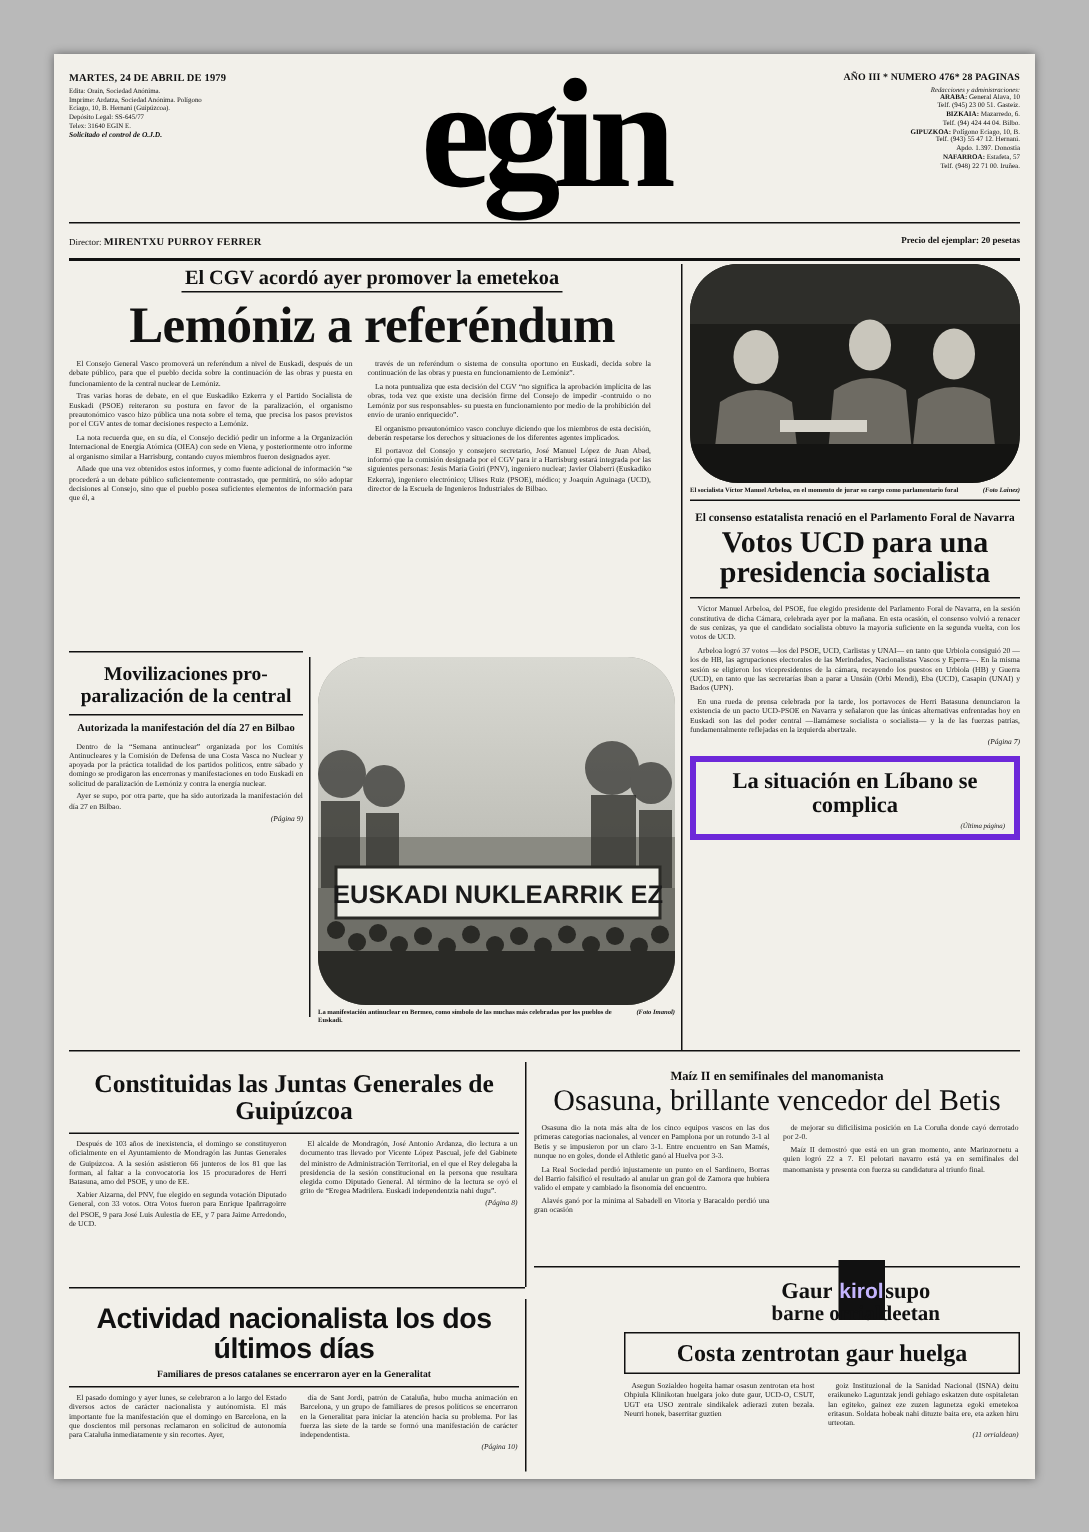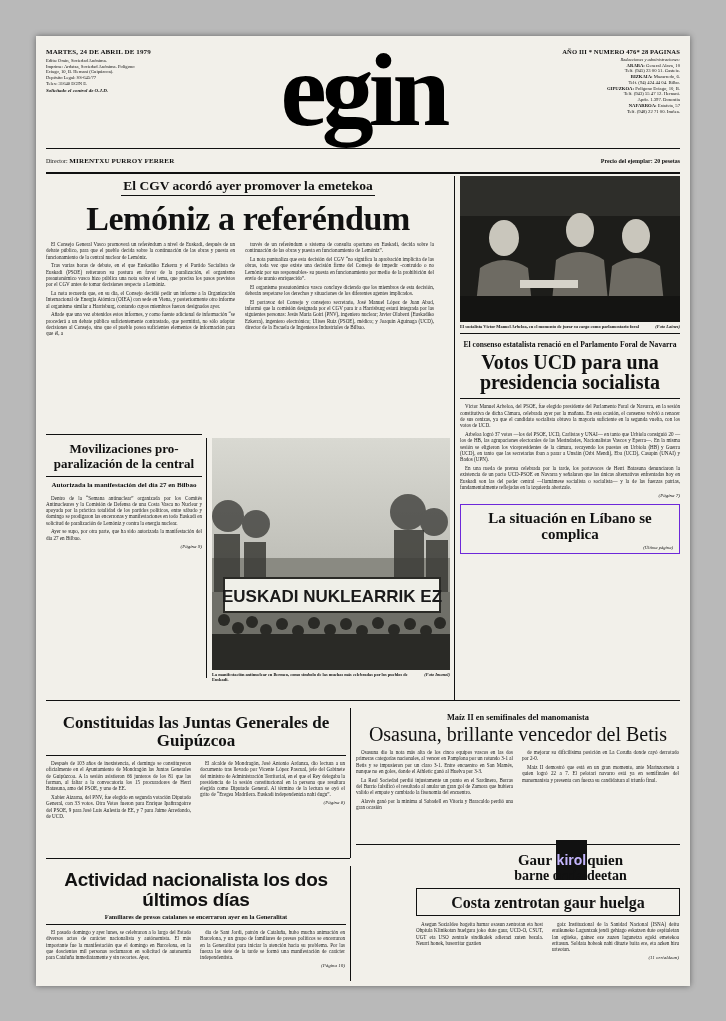--- a/index.html
+++ b/index.html
@@ -84,35 +84,35 @@
   #midleft h2{
     margin:4px 0 5px 0;text-align:center;font-weight:bold;
     font-size:13px;line-height:14.5px;
   }
   #midleft .sub{
     text-align:center;font-weight:bold;font-size:7px;line-height:8.5px;
     margin-bottom:5px;
   }
 
   
-  .photo{background:#9a9a92;position:relative;overflow:hidden;}
+  .photo{background:#9a9a92;position:relative;overflow:hidden;border-radius:32px;}
   .cap{font-size:4.4px;line-height:5.4px;font-weight:bold;margin-top:2px;}
   .cap .credit{float:right;font-weight:bold;font-style:italic;}
 
   
   #rcol{position:absolute;left:414px;top:0;width:220px;}
   #rcol h2.sub{
     text-align:center;font-weight:bold;font-size:7.6px;line-height:9px;margin:6px 0 3px 0;
   }
   #rcol h1{
     margin:2px 0 6px 0;text-align:center;font-weight:bold;
     font-size:20px;line-height:20px;
   }
   .libano{
-    border:1px solid #6d28d9;margin-top:6px;padding:5px 6px 3px 6px;text-align:center;
+    border:4px solid #6d28d9;margin-top:6px;padding:5px 6px 3px 6px;text-align:center;
   }
   .libano .t{font-weight:bold;font-size:15px;line-height:16px;}
   .libano .p{font-size:4.6px;font-style:italic;text-align:right;margin-top:3px;}
 
   
   #juntas{position:absolute;left:0;top:532px;width:300px;}
   #juntas h1{margin:6px 0 5px 0;text-align:center;font-weight:bold;font-size:17px;line-height:18px;}
   #juntas .cols{display:flex;gap:9px;}
   #juntas .cols .c{width:145px;}
 
@@ -390,21 +390,21 @@
           </div>
           <div class="c body-col">
             <p>día de Sant Jordi, patrón de Cataluña, hubo mucha animación en Barcelona, y un grupo de familiares de presos políticos se encerraron en la Generalitat para iniciar la atención hacia su problema. Por las fuerza las siete de la tarde se formó una manifestación de carácter independentista.</p>
             <div class="pageref">(Página 10)</div>
           </div>
         </div>
       </div>
 
       <div id="kirol">
         <div class="l1">
-          <span>Gaur </span><span class="hl">kirol</span><span>quien</span>
+          <span>Gaur </span><span class="hl">kirol</span><span>supo</span>
         </div>
         <div class="l2">barne orrialdeetan</div>
       </div>
 
       <div id="osasun">
         <div class="hbox">
           <h1>Costa zentrotan gaur huelga</h1>
         </div>
         <div class="cols">
           <div class="c body-col">

